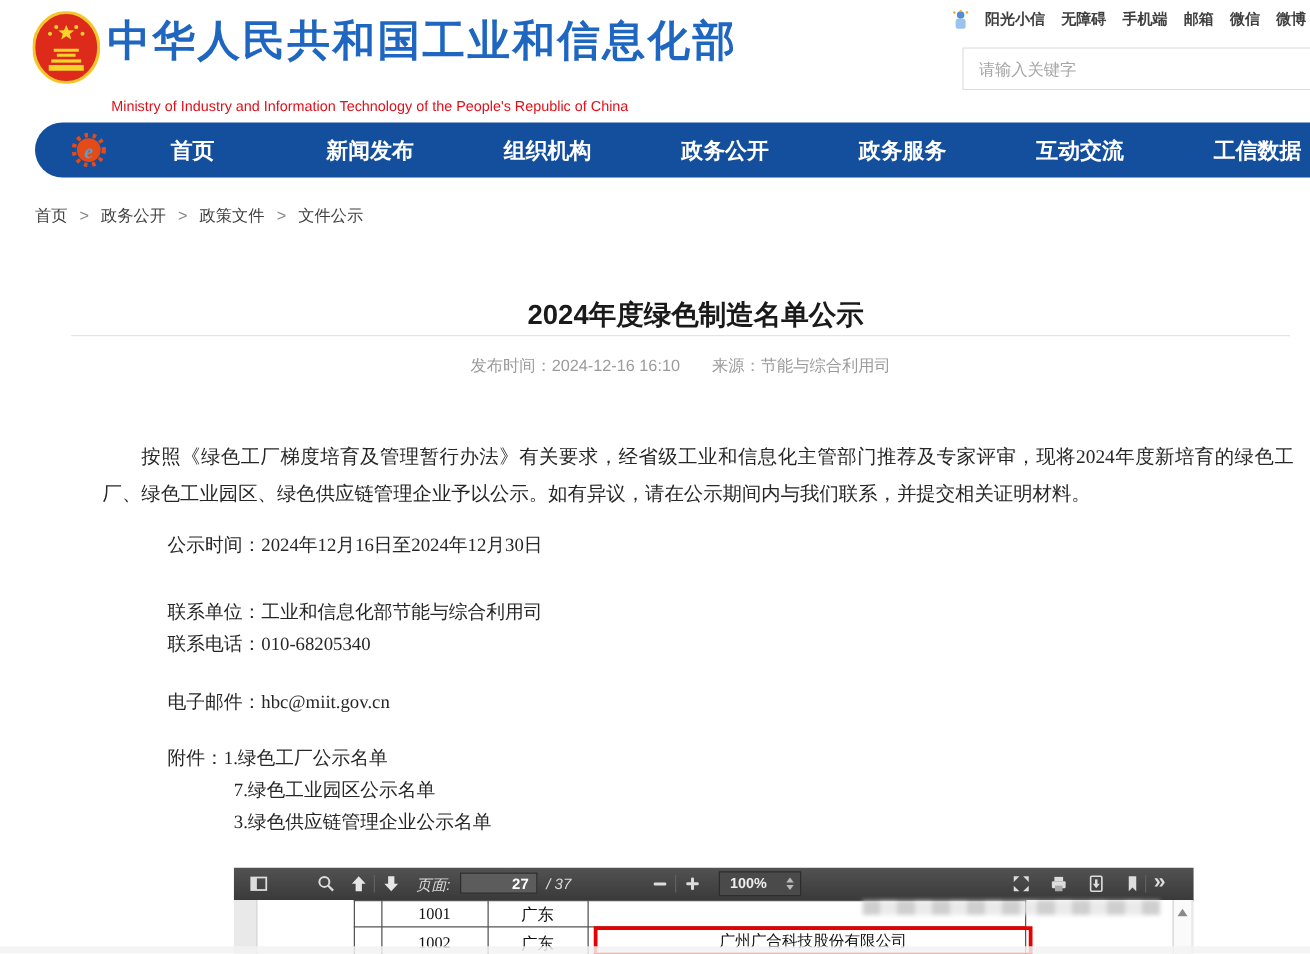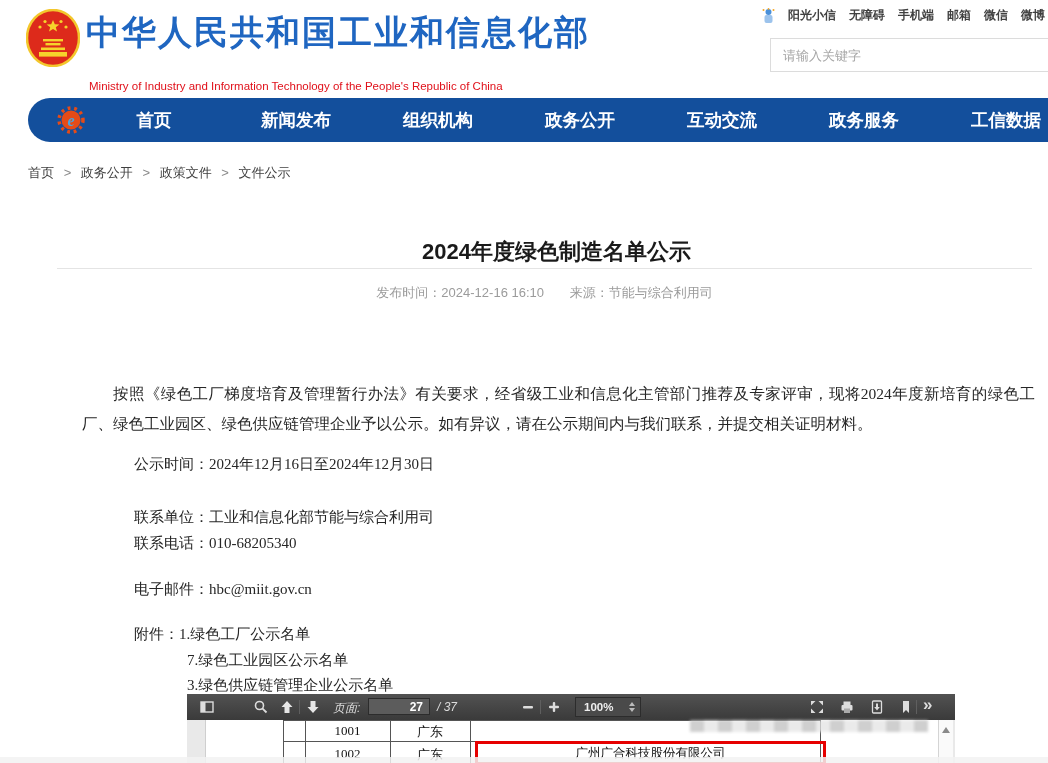--- a/index.html
+++ b/index.html
@@ -32,21 +32,21 @@
   .crumb{cursor:pointer;}
   .crumb-sep{color:#8a8a8a;margin:0 6px;}
 
   
   .article-title{position:absolute;left:57px;top:225px;width:975px;text-align:center;
                  font-size:22px;font-weight:bold;color:#1a1a1a;}
   .title-divider{position:absolute;left:57px;top:268px;width:975px;height:1px;background:#e4e4e4;}
   .article-meta{position:absolute;left:57px;top:284px;width:975px;text-align:center;
                 font-size:13px;color:#9b9b9b;}
   .meta-pub{margin-right:22px;}
-  .doc{font-family:"Liberation Serif","DejaVu Serif",serif;color:#262626;margin-top:28px;}
+  .doc{font-family:"Liberation Serif","DejaVu Serif",serif;color:#262626;}
   .para{position:absolute;left:82px;top:351px;width:953px;font-size:15.5px;line-height:30px;
         text-indent:31px;text-align:justify;}
   .doc-line{position:absolute;left:134px;font-size:15px;white-space:nowrap;}
   .attach-item{position:absolute;left:187px;font-size:15px;white-space:nowrap;cursor:pointer;}
 
   
   .pdf{position:absolute;left:187px;top:694px;width:768px;height:69px;overflow:hidden;}
   .pdf-toolbar{position:absolute;top:0;left:0;right:0;height:26px;
                background:linear-gradient(#525252,#3a3a3a);border-bottom:1px solid #222;}
   .tbi{position:absolute;top:5px;width:16px;height:16px;cursor:pointer;}
@@ -129,22 +129,22 @@
     <svg class="nav-gear" viewBox="0 0 30 30">
       <circle cx="15" cy="15" r="12" fill="none" stroke="#e54b17" stroke-width="3.5" stroke-dasharray="2.8 3.8"></circle>
       <circle cx="15" cy="15" r="9.5" fill="#e54b17"></circle>
       <text x="15" y="21" text-anchor="middle" font-size="16" font-weight="bold" font-style="italic" fill="#49a5de" font-family="Liberation Serif,serif">e</text>
     </svg>
     <div class="nav-items">
       <div class="nav-item">首页</div>
       <div class="nav-item">新闻发布</div>
       <div class="nav-item">组织机构</div>
       <div class="nav-item">政务公开</div>
+      <div class="nav-item">政务服务</div>
       <div class="nav-item">互动交流</div>
-      <div class="nav-item">政务服务</div>
       <div class="nav-item">工信数据</div>
     </div>
   </nav>
 
   <div class="breadcrumb">
     <span class="crumb">首页</span>
     <span class="crumb-sep">&gt;</span>
     <span class="crumb">政务公开</span>
     <span class="crumb-sep">&gt;</span>
     <span class="crumb">政策文件</span>

